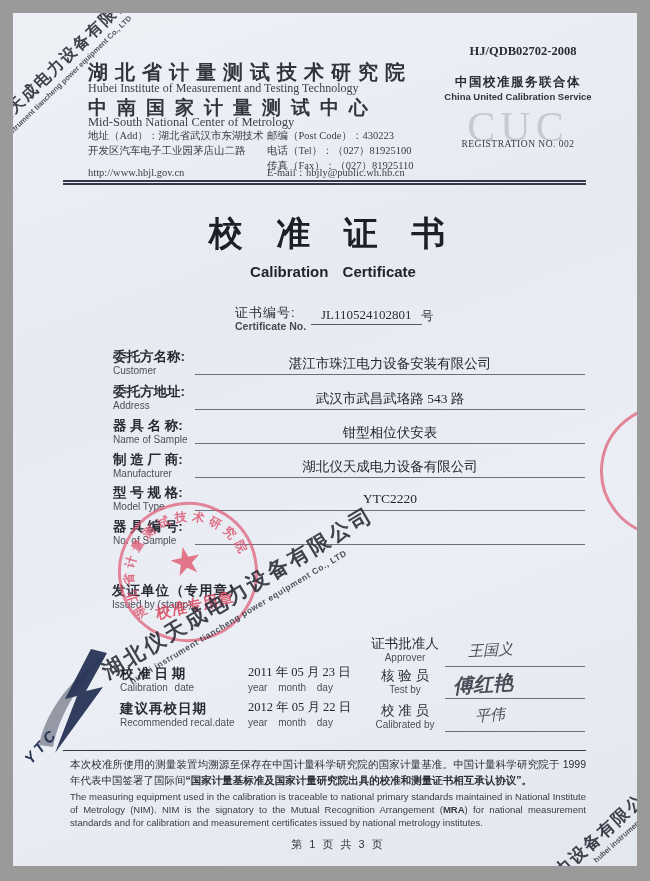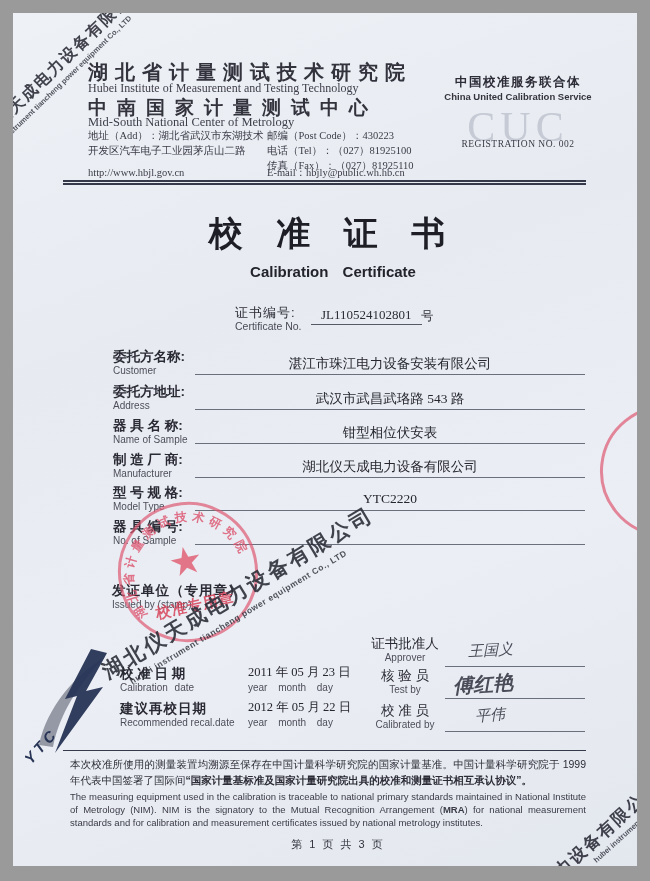--- a/index.html
+++ b/index.html
@@ -77,32 +77,33 @@
   <div class="abs org-en" style="left:75px; top:68px;">Hubei Institute of Measurement and Testing Technology</div>
   <div class="abs ctr-cn" style="left:75px; top:82px;">中南国家计量测试中心</div>
   <div class="abs contact" style="left:75px; top:115px; width:180px;">地址（Add）：湖北省武汉市东湖技术开发区汽车电子工业园茅店山二路</div>
   <div class="abs ctr-en" style="left:75px; top:102px;">Mid-South National Center of Metrology</div>
   <div class="abs contact" style="left:254px; top:115px;">邮编（Post Code）：430223</div>
   <div class="abs contact" style="left:254px; top:130px;">电话（Tel）：（027）81925100</div>
   <div class="abs contact" style="left:254px; top:145px;">传真（Fax）：（027）81925110</div>
   <div class="abs contact" style="left:75px; top:152px;">http://www.hbjl.gov.cn</div>
   <div class="abs contact" style="left:254px; top:152px;">E-mail：hbjly@public.wh.hb.cn</div>
 
+  <div class="abs doc-code" style="left:430px; top:31px; width:160px; text-align:center;">HJ/QDB02702-2008</div>
   <div class="abs cuc-cn" style="left:430px; top:61px; width:150px; text-align:center;">中国校准服务联合体</div>
   <div class="abs cuc-en" style="left:430px; top:78px; width:150px; text-align:center;">China United Calibration Service</div>
   <div class="abs cuc-abbr" style="left:430px; top:90px; width:150px; text-align:center;">CUC</div>
   <div class="abs reg-no" style="left:430px; top:126px; width:150px; text-align:center;">REGISTRATION NO. 002</div>
 
   <div class="abs rule-double" style="left:50px; top:167px; width:523px;"></div>
 
   <div class="abs title-cn" style="left:0; top:198px; width:640px;">校 准 证 书</div>
   <div class="abs title-en" style="left:0; top:250px; width:640px;">Calibration Certificate</div>
 
   <div class="abs certno-label-cn" style="left:222px; top:291px;">证书编号:</div>
-  <div class="abs certno-label-en" style="left:222px; top:307px;">Certificate No.</div>
+  <div class="abs certno-label-en" style="left:222px; top:307px;font-weight:bold;">Certificate No.</div>
   <span class="abs certno-value" style="left:298px; top:294px;">JL110524102801</span>
   <span class="abs certno-suffix" style="left:408px; top:295px;">号</span>
 
   <div class="frow" style="top:335px">
     <div class="flabel-cn">委托方名称:</div>
     <div class="flabel-en">Customer</div>
     <div class="fline"></div>
     <div class="fvalue">湛江市珠江电力设备安装有限公司</div>
   </div>
   <div class="frow" style="top:370px">

